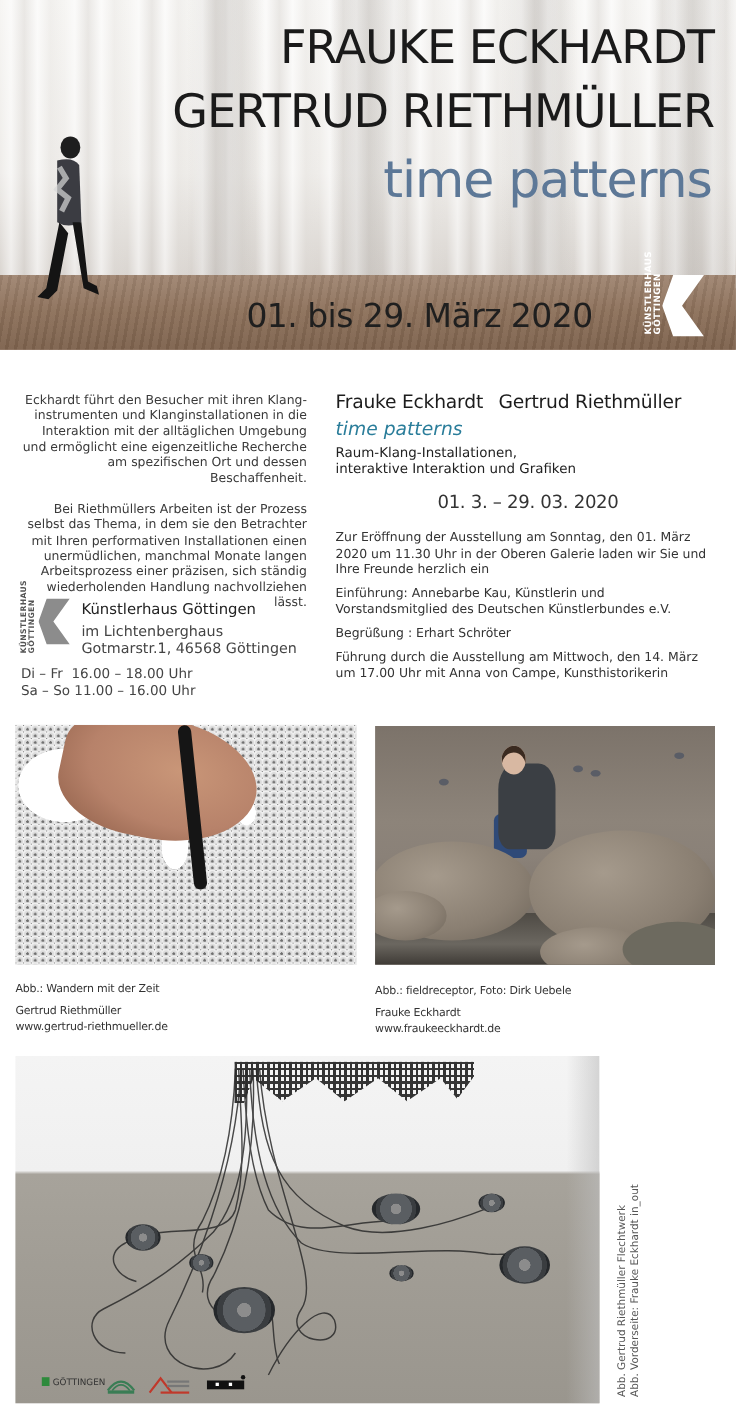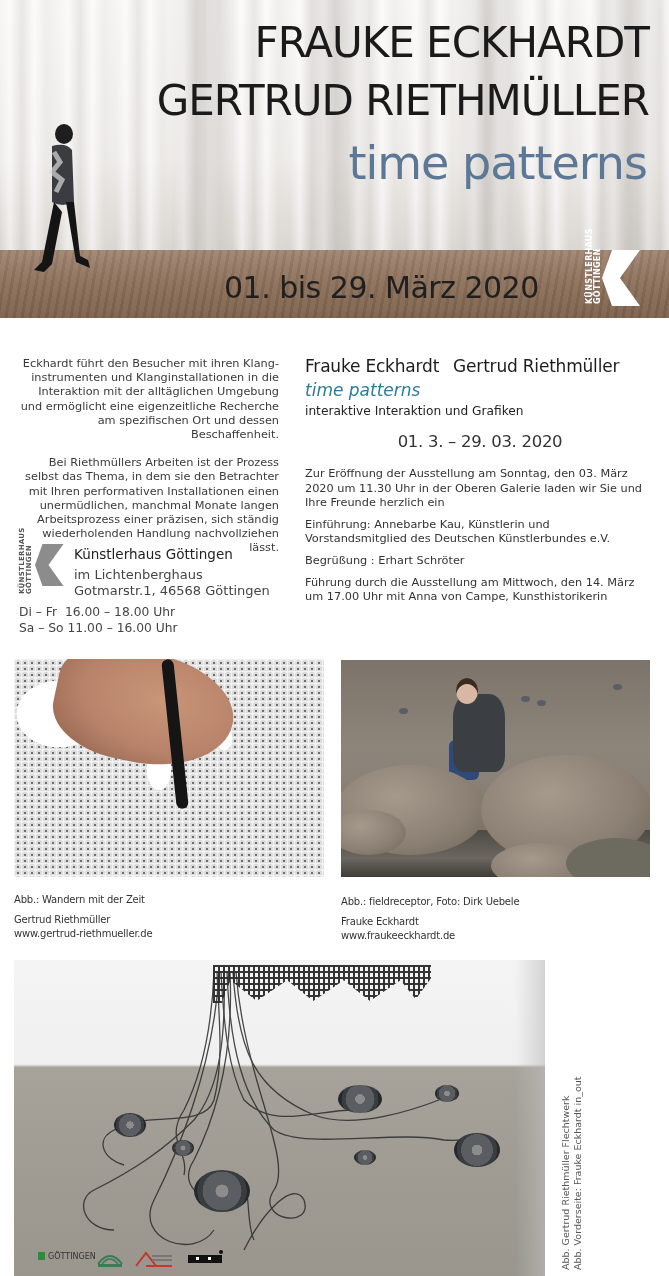--- a/index.html
+++ b/index.html
@@ -179,25 +179,26 @@
 </div>
 
 <div class="hours"><div>Di – Fr  16.00 – 18.00 Uhr</div><div>Sa – So 11.00 – 16.00 Uhr</div></div>
 
 <div class="right-col">
   <div class="artists">
     <span>Frauke Eckhardt</span><span>Gertrud Riethmüller</span>
   </div>
   <div class="subtitle-it">time patterns</div>
   <div class="desc">
+    <div>Raum-Klang-Installationen,</div>
     <div>interaktive Interaktion und Grafiken</div>
   </div>
   <div class="daterange">01. 3. – 29. 03. 2020</div>
   <div class="info">
-    <p>Zur Eröffnung der Ausstellung am Sonntag, den 03. März 2020 um 11.30 Uhr in der Oberen Galerie laden wir Sie und Ihre Freunde herzlich ein</p>
+    <p>Zur Eröffnung der Ausstellung am Sonntag, den 01. März 2020 um 11.30 Uhr in der Oberen Galerie laden wir Sie und Ihre Freunde herzlich ein</p>
     <p>Einführung: Annebarbe Kau, Künstlerin und Vorstandsmitglied des Deutschen Künstlerbundes e.V.</p>
     <p>Begrüßung : Erhart Schröter</p>
     <p>Führung durch die Ausstellung am Mittwoch, den 14. März um 17.00 Uhr mit Anna von Campe, Kunsthistorikerin</p>
   </div>
 </div>
 
 <div class="photo photo-drawing">
   <div class="hand"></div>
   <div class="pen"></div>
 </div>

